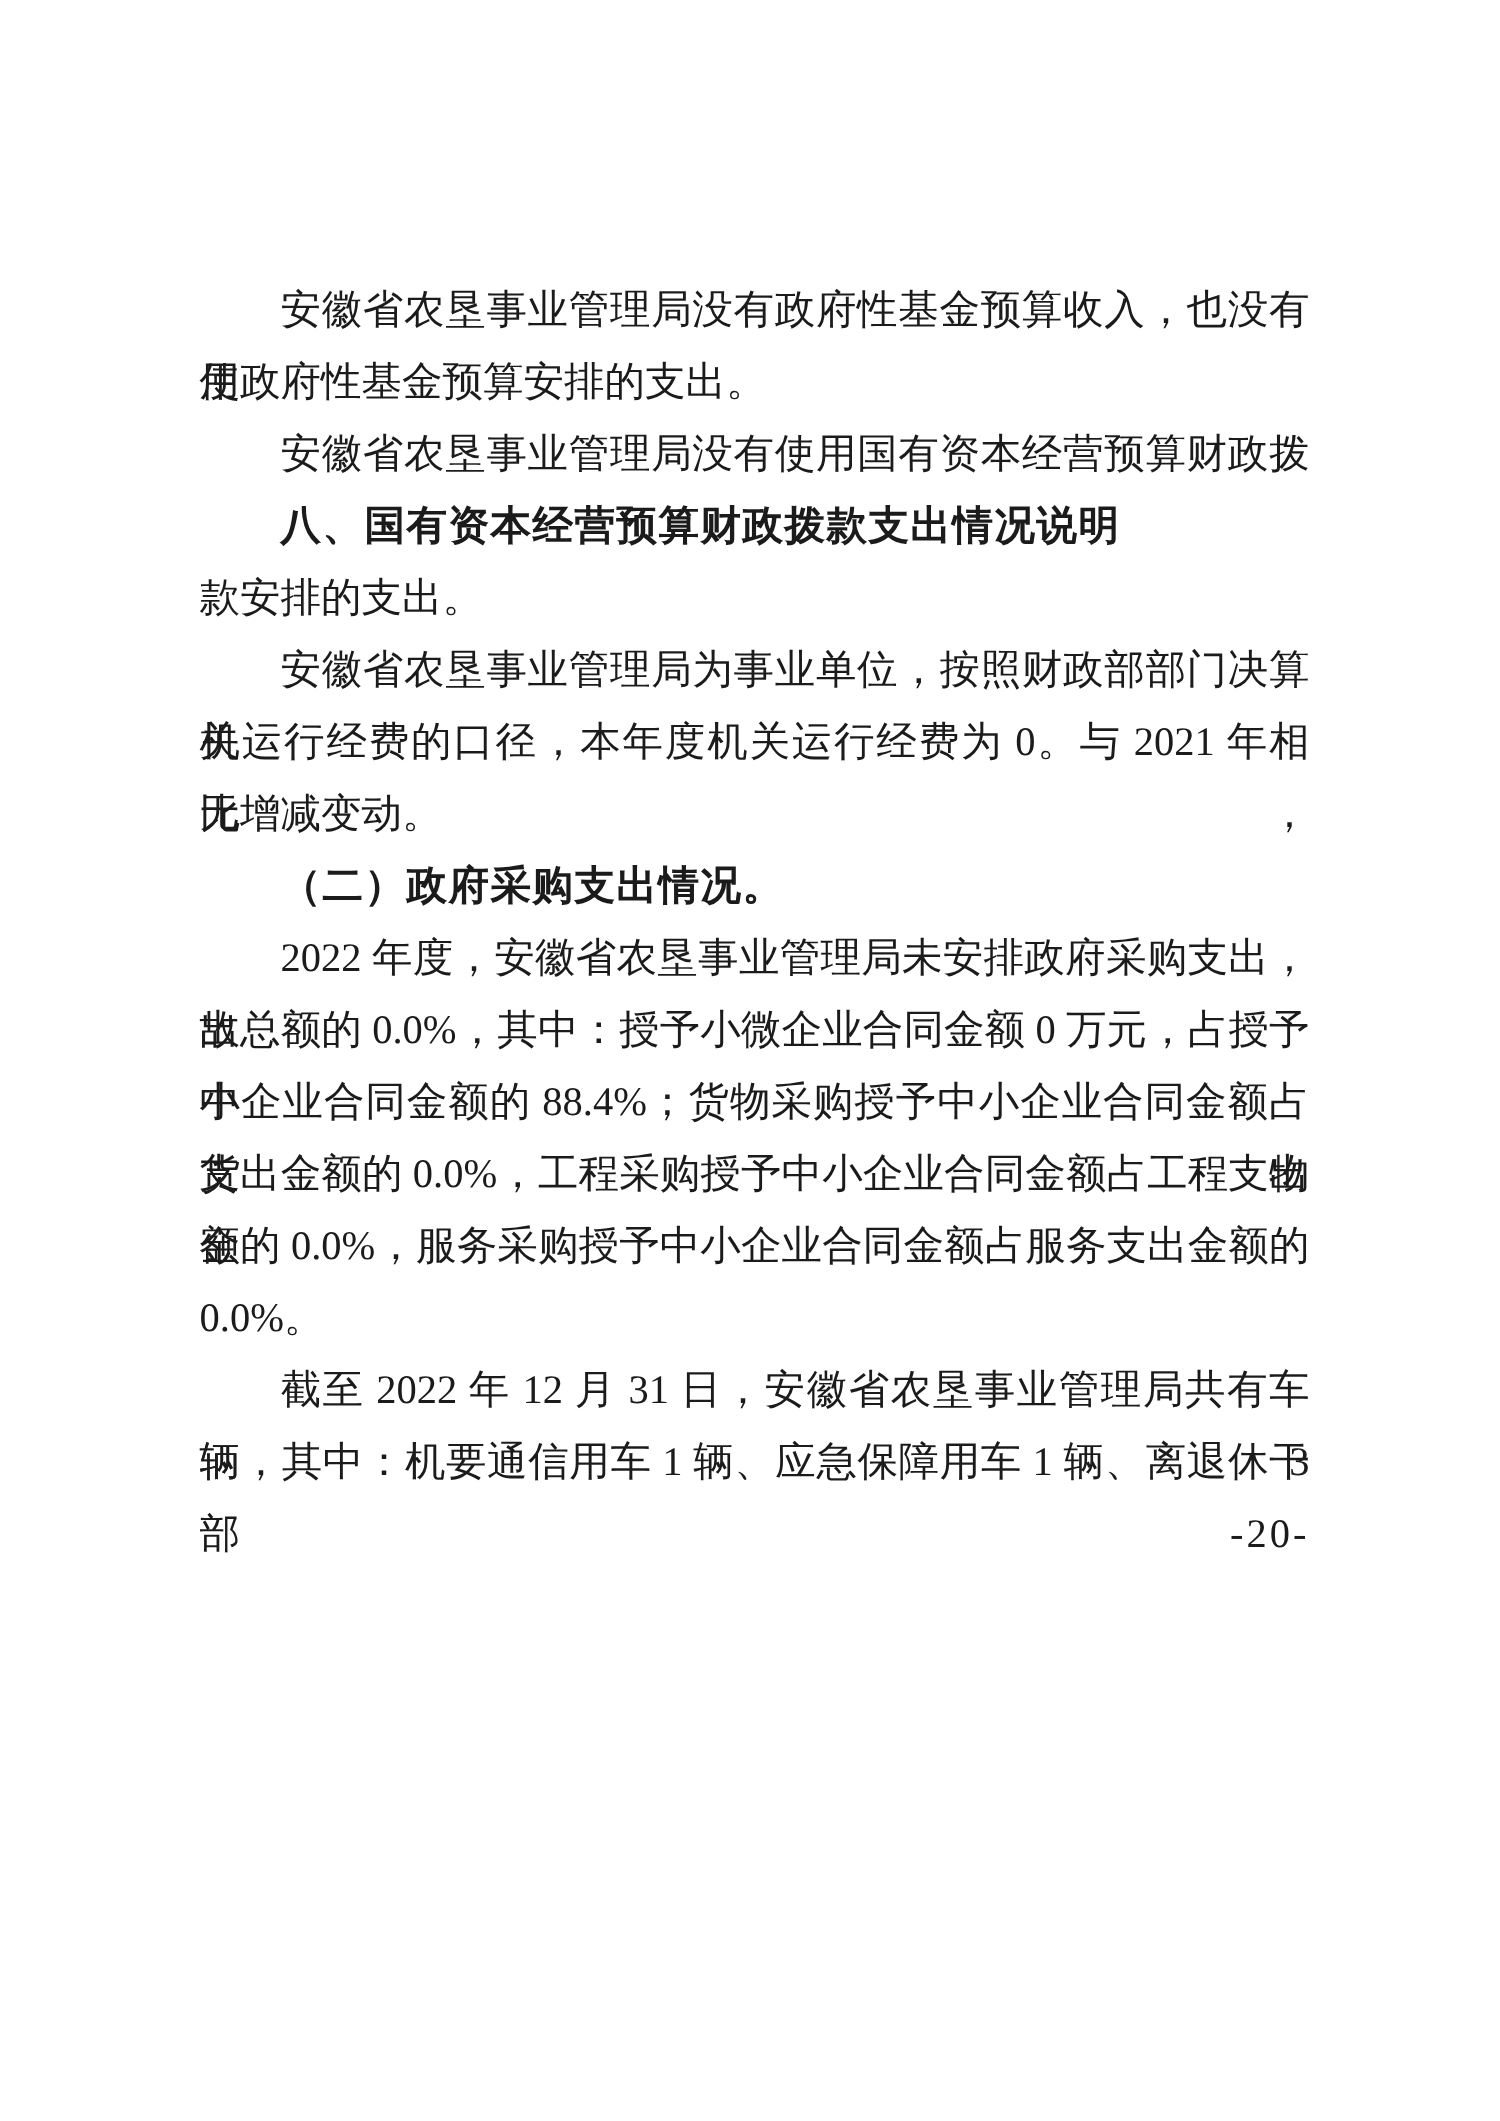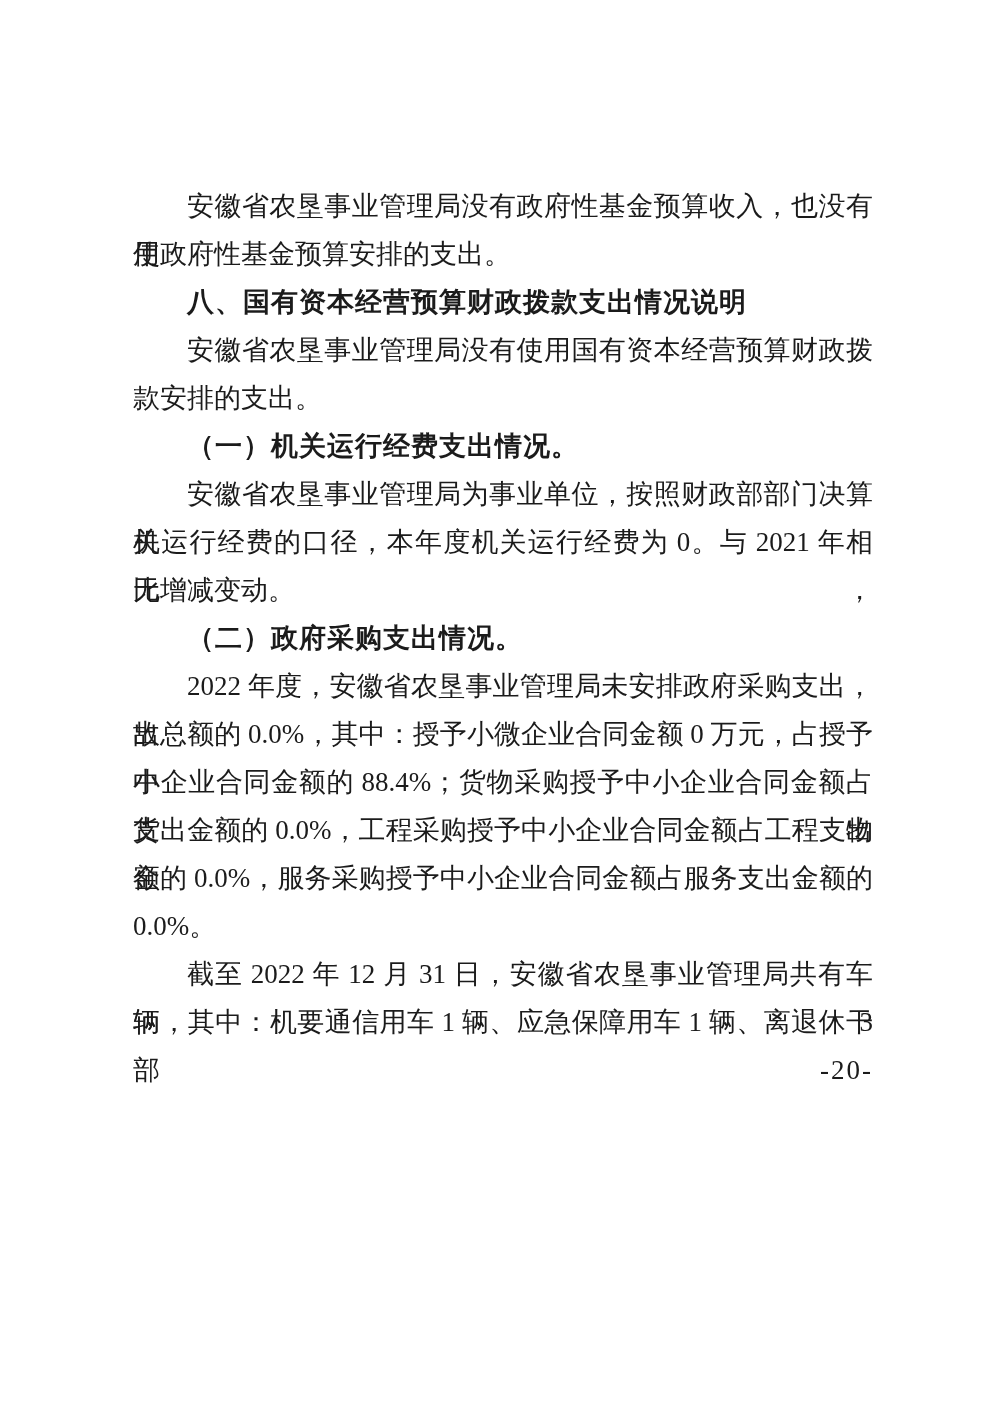--- a/index.html
+++ b/index.html
@@ -50,27 +50,26 @@
 </style>
 </head>
 <body>
 
 <div class="page">
   <div class="content">
 
     <div class="line indent justify">安徽省农垦事业管理局没有政府性基金预算收入，也没有使</div>
     <div class="line">用政府性基金预算安排的支出。</div>
 
+    <div class="line indent justify">安徽省农垦事业管理局没有使用国有资本经营预算财政拨</div>
+
     <div class="line heading indent">八、国有资本经营预算财政拨款支出情况说明</div>
-
-    <div class="line indent justify">安徽省农垦事业管理局没有使用国有资本经营预算财政拨</div>
     <div class="line">款安排的支出。</div>
 
 
-    <div class="line heading indent">（一）机关运行经费支出情况。</div>
 
     <div class="line indent justify">安徽省农垦事业管理局为事业单位，按照财政部部门决算机</div>
     <div class="line justify">关运行经费的口径，本年度机关运行经费为 0。与 2021 年相比，</div>
     <div class="line">无增减变动。</div>
 
     <div class="line heading indent">（二）政府采购支出情况。</div>
 
     <div class="line indent justify">2022 年度，安徽省农垦事业管理局未安排政府采购支出，故</div>
     <div class="line justify">出总额的 0.0%，其中：授予小微企业合同金额 0 万元，占授予中</div>
     <div class="line justify">小企业合同金额的 88.4%；货物采购授予中小企业合同金额占货物</div>

